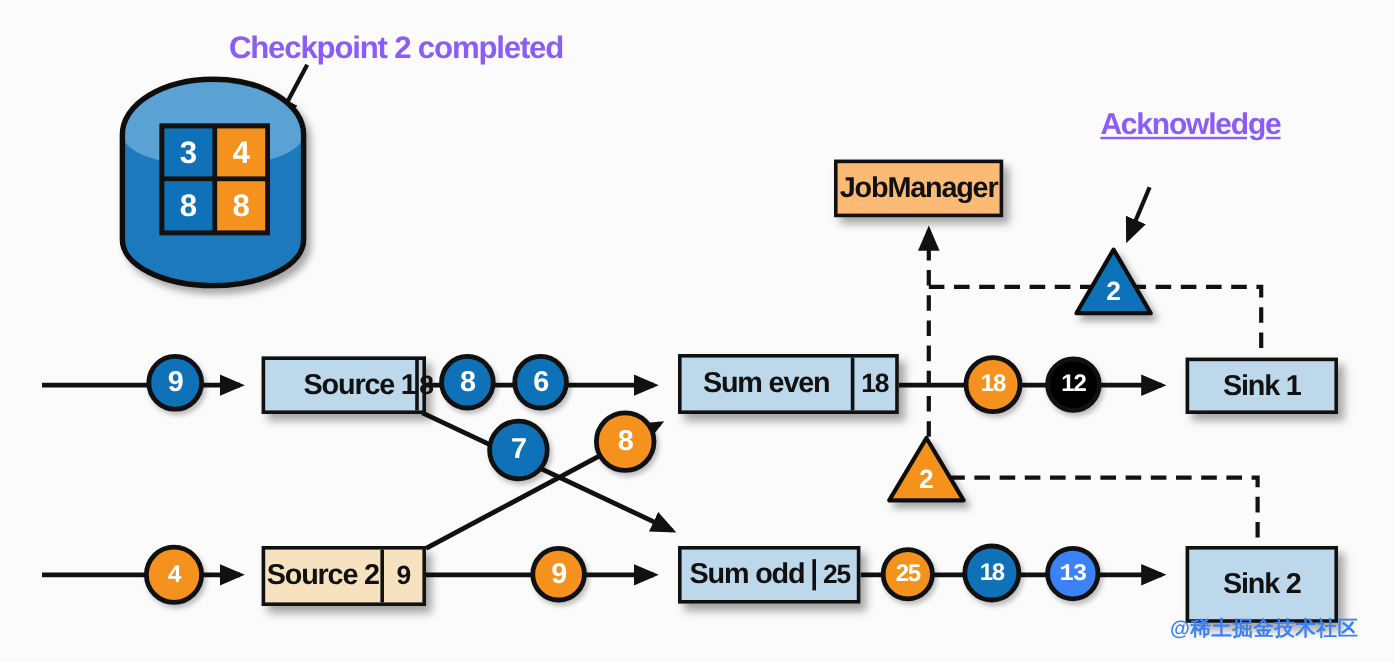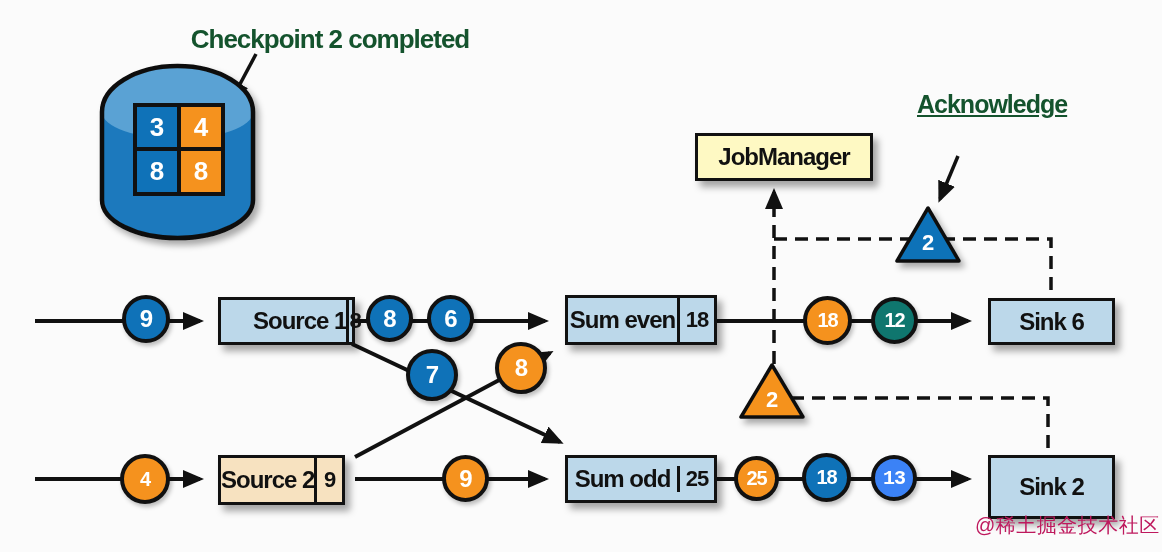--- a/index.html
+++ b/index.html
@@ -31,42 +31,42 @@
     position:absolute; border:4px solid #111; border-radius:50%;
     box-sizing:border-box; display:flex; align-items:center; justify-content:center;
     color:#fff; font-weight:700; font-size:24px; letter-spacing:-1px;
     box-shadow:2px 3px 4px rgba(0,0,0,0.25);
   }
   .rec .rv2 { font-size:20px; }
 
   
   .note {
     position:absolute; font-size:25px; font-weight:700; letter-spacing:-1px;
-    color:#14532d; white-space:nowrap;
+    color:#8b5cf6; white-space:nowrap;
   }
   .note .line { line-height:36px; }
 
   
   .grid {
     position:absolute; display:grid;
     grid-template-columns:40px 40px; grid-template-rows:40px 41px;
     gap:4px; background:#111; border:4px solid #111;
   }
   .grid-cell {
     display:flex; align-items:center; justify-content:center;
     color:#fff; font-size:26px; font-weight:700;
   }
 
   .tri-label {
     position:absolute; width:28px; text-align:center;
     color:#fff; font-size:22px; font-weight:700;
   }
 
   .watermark {
-    position:absolute; color:#be185d; font-size:20px; font-weight:400;
+    position:absolute; color:#3b82f6; font-size:17px; font-weight:700;
     letter-spacing:0.5px; white-space:nowrap;
   }
 </style>
 </head>
 <body>
 
 <div class="canvas">
 
   <svg class="layer" width="1162" height="552" viewBox="0 0 1162 552">
     <defs>
@@ -116,65 +116,65 @@
     <div class="grid-cell" style="background-color: rgb(15, 114, 184);">8</div>
     <div class="grid-cell" style="background-color: rgb(245, 146, 30);">8</div>
   </div>
 
   <div class="note" style="left:165px; top:24px; width:330px; text-align:center; font-size:26px;">Checkpoint 2 completed</div>
 
   <div class="note" style="left:917px; top:86px;text-decoration:underline;">
     <div class="line">Acknowledge</div>
   </div>
 
-  <div class="node" style="left: 695px; top: 133px; width: 178px; height: 48px; background-color: #fef9c3;">
+  <div class="node" style="left: 695px; top: 133px; width: 141px; height: 48px; background-color: #fdba74;">
     <div class="node-label">JobManager</div>
   </div>
 
   <div class="node" style="left: 218px; top: 297px; width: 137px; height: 48px; background-color: rgb(188, 216, 234); padding-left: 32px;">
     <div class="node-label">Source 1</div>
     <div class="node-state" style="width:35px;">8</div>
   </div>
 
-  <div class="node" style="left: 218px; top: 455px; width: 127px; height: 50px; background-color: rgb(247, 226, 192);">
+  <div class="node" style="left: 218px; top: 455px; width: 137px; height: 50px; background-color: rgb(247, 226, 192);">
     <div class="node-label">Source 2</div>
     <div class="node-state" style="width:35px;">9</div>
   </div>
 
-  <div class="node" style="left: 565px; top: 295px; width: 152px; height: 50px; background-color: rgb(188, 216, 234);">
+  <div class="node" style="left: 565px; top: 295px; width: 184px; height: 50px; background-color: rgb(188, 216, 234);">
     <div class="node-label">Sum even</div>
     <div class="node-state" style="width:37px;">18</div>
   </div>
 
   <div class="node" style="left: 565px; top: 455px; width: 152px; height: 48px; background-color: rgb(188, 216, 234); align-items: center;">
     <div class="node-label">Sum odd</div>
     <div class="node-state" style="width:37px;">25</div>
   </div>
 
   <div class="node" style="left: 988px; top: 298px; width: 127px; height: 47px; background-color: rgb(188, 216, 234);">
-    <div class="node-label">Sink 6</div>
+    <div class="node-label">Sink 1</div>
   </div>
 
   <div class="node" style="left: 988px; top: 455px; width: 127px; height: 64px; background-color: rgb(188, 216, 234);">
     <div class="node-label">Sink 2</div>
   </div>
 
   <div class="rec" style="left: 122px; top: 295px; width: 48px; height: 48px; background-color: rgb(15, 114, 184);">
     <span>9</span>
     </div>
   <div class="rec" style="left: 366px; top: 295px; width: 47px; height: 47px; background-color: rgb(15, 114, 184);">
     <span>8</span>
     </div>
   <div class="rec" style="left: 427px; top: 295px; width: 47px; height: 47px; background-color: rgb(15, 114, 184);">
     <span>6</span>
     </div>
   <div class="rec" style="left: 803px; top: 296px; width: 49px; height: 49px; background-color: rgb(245, 146, 30);">
     <span class="rv2">18</span>
     </div>
-  <div class="rec" style="left: 871px; top: 297px; width: 47px; height: 47px; background-color: #0f766e;">
+  <div class="rec" style="left: 871px; top: 297px; width: 47px; height: 47px; background-color: #000000;">
     <span class="rv2">12</span>
     </div>
 
   <div class="rec" style="left: 406px; top: 349px; width: 52px; height: 52px; background-color: rgb(15, 114, 184);">
     <span>7</span>
     </div>
   <div class="rec" style="left: 495px; top: 342px; width: 52px; height: 52px; background-color: rgb(245, 146, 30);">
     <span>8</span>
     </div>
 

